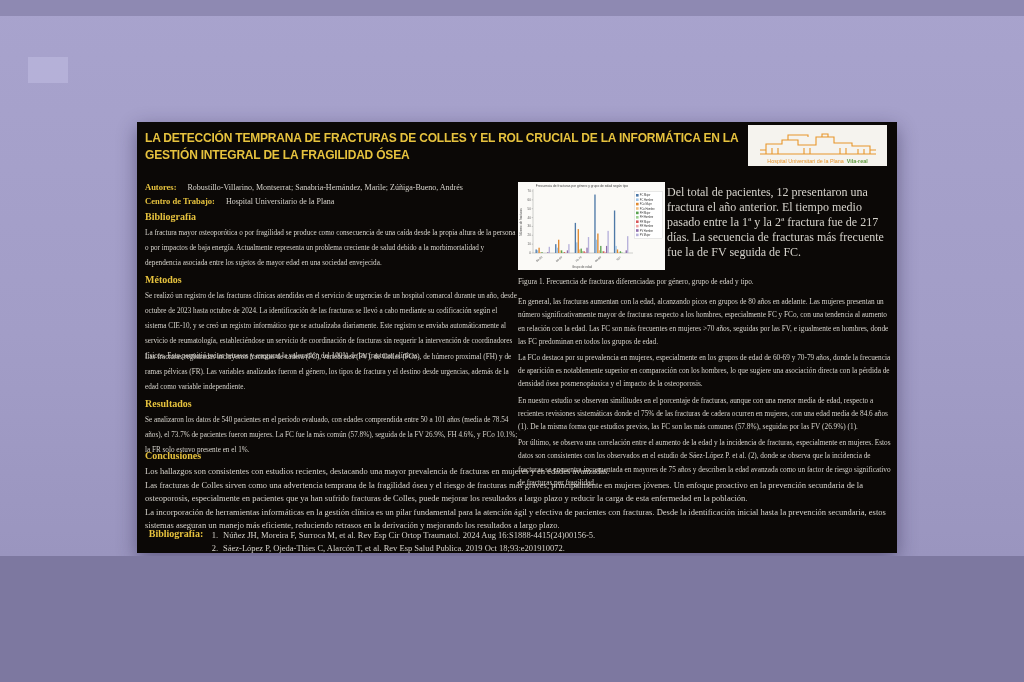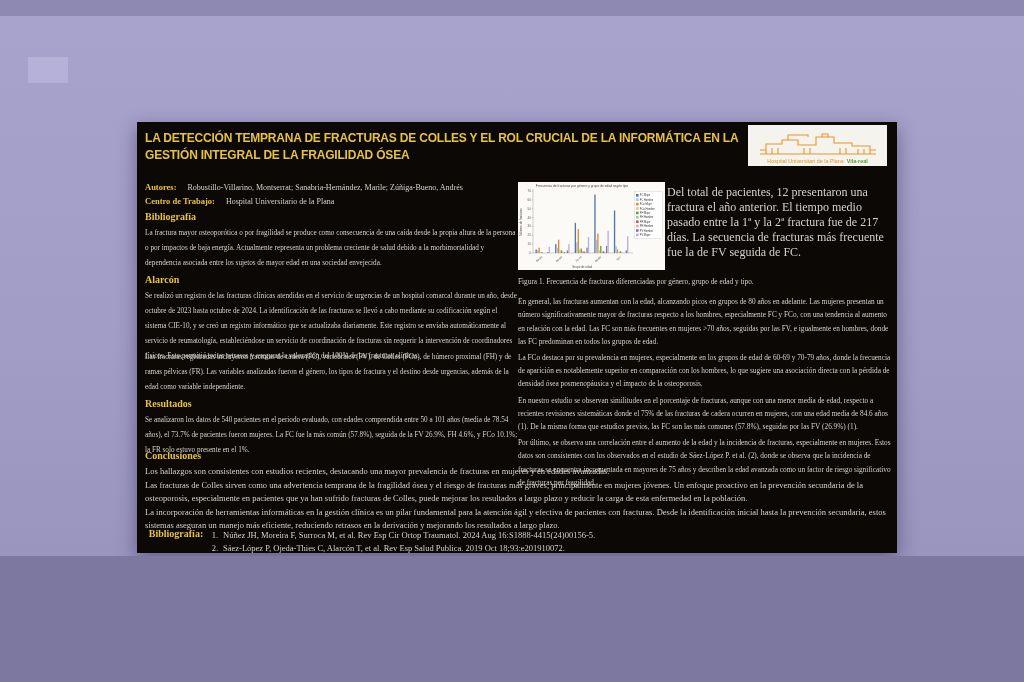--- a/index.html
+++ b/index.html
@@ -76,21 +76,21 @@
       <span class="val">Robustillo-Villarino, Montserrat; Sanabria-Hernández, Marile; Zúñiga-Bueno, Andrés</span>
     </div>
     <div class="meta-row row-center">
       <span class="lbl">Centro de Trabajo:</span>
       <span class="val">Hospital Universitario de la Plana</span>
     </div>
 
     <div class="left-col">
       <h2 class="section">Bibliografía</h2>
       <p class="body">La fractura mayor osteoporótica o por fragilidad se produce como consecuencia de una caída desde la propia altura de la persona o por impactos de baja energía. Actualmente representa un problema creciente de salud debido a la morbimortalidad y dependencia asociada entre los sujetos de mayor edad en una sociedad envejecida.</p>
-      <h2 class="section">Alarcón</h2>
+      <h2 class="section">Métodos</h2>
       <p class="body">Se realizó un registro de las fracturas clínicas atendidas en el servicio de urgencias de un hospital comarcal durante un año, desde octubre de 2023 hasta octubre de 2024. La identificación de las fracturas se llevó a cabo mediante su codificación según el sistema CIE-10, y se creó un registro informático que se actualizaba diariamente. Este registro se enviaba automáticamente al servicio de reumatología, estableciéndose un servicio de coordinación de fracturas sin requerir la intervención de coordinadores físicos. Esto permitió evitar retrasos y asegurar la valoración del 100% de las fracturas clínicas.</p>
       <p class="body pull-up">Las fracturas registradas incluyeron fracturas de cadera (FC), vertebrales (FV), de Colles (FCo), de húmero proximal (FH) y de ramas pélvicas (FR). Las variables analizadas fueron el género, los tipos de fractura y el destino desde urgencias, además de la edad como variable independiente.</p>
       <h2 class="section">Resultados</h2>
       <p class="body">Se analizaron los datos de 540 pacientes en el periodo evaluado, con edades comprendida entre 50 a 101 años (media de 78.54 años), el 73.7% de pacientes fueron mujeres. La FC fue la más común (57.8%), seguida de la FV 26.9%, FH 4.6%, y FCo 10.1%; la FR solo estuvo presente en el 1%.</p>
     </div>
 
     <div class="chart-box">
       <svg id="figure1-svg" width="147" height="88" viewBox="0 0 147 88">
           <text x="64" y="5" text-anchor="middle" font-size="3.3" fill="#444" font-family="Liberation Sans, sans-serif">Frecuencia de fracturas por género y grupo de edad según tipo</text>
           <line x1="15" y1="71" x2="115" y2="71" stroke="#888" stroke-width="0.4"></line>

